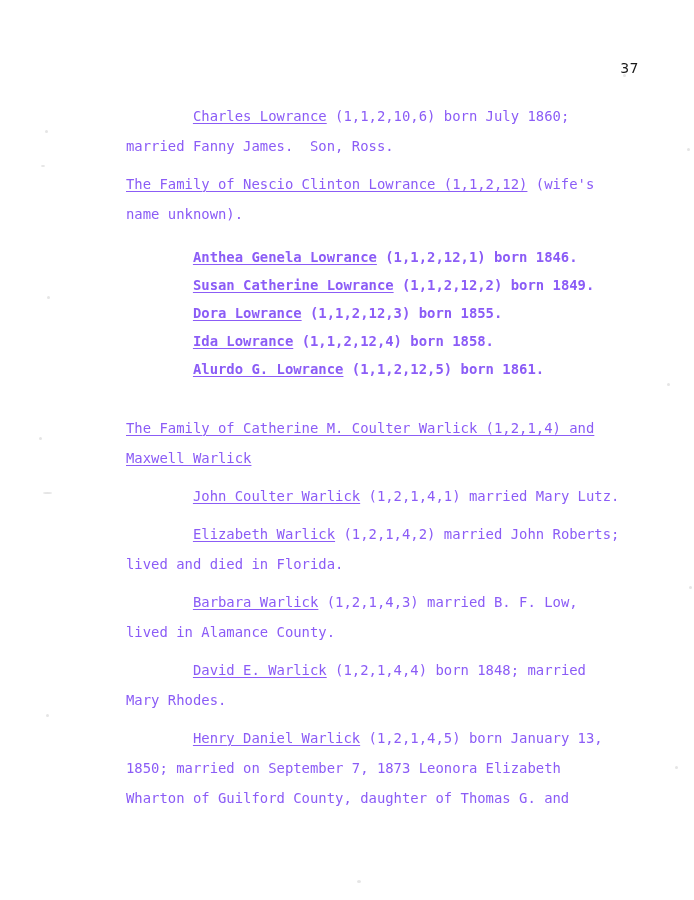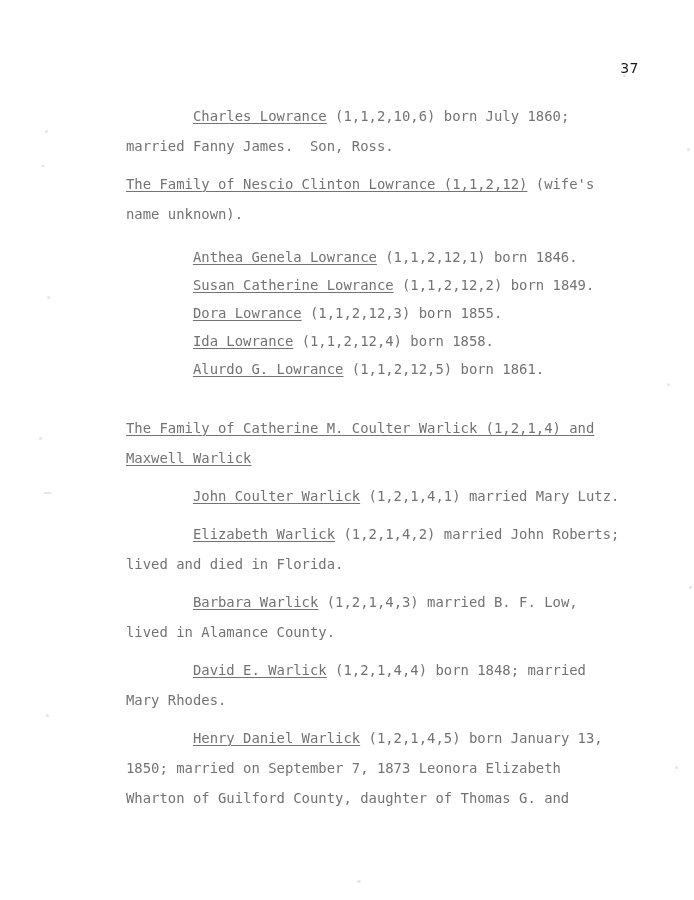--- a/index.html
+++ b/index.html
@@ -38,35 +38,36 @@
     letter-spacing: 0.5px;
   }
 
   #body-text {
     position: absolute;
     left: 99px;
     top: 101px;
     width: 520px;
     font-size: 13.9px;
     line-height: 30px;
-    color: #737373;
+    color: #8b5cf6;
     white-space: pre;
     letter-spacing: 0px;
   }
 
   .ln {
     white-space: pre;
     height: 30px;
     line-height: 30px;
   }
 
   
   .ln.tight {
     height: 28px;
     line-height: 28px;
+    font-weight: bold;
   }
 
   
   .gap {
     height: 30px;
   }
   .gap-sm {
     height: 14px;
   }
   .gap-xs {

